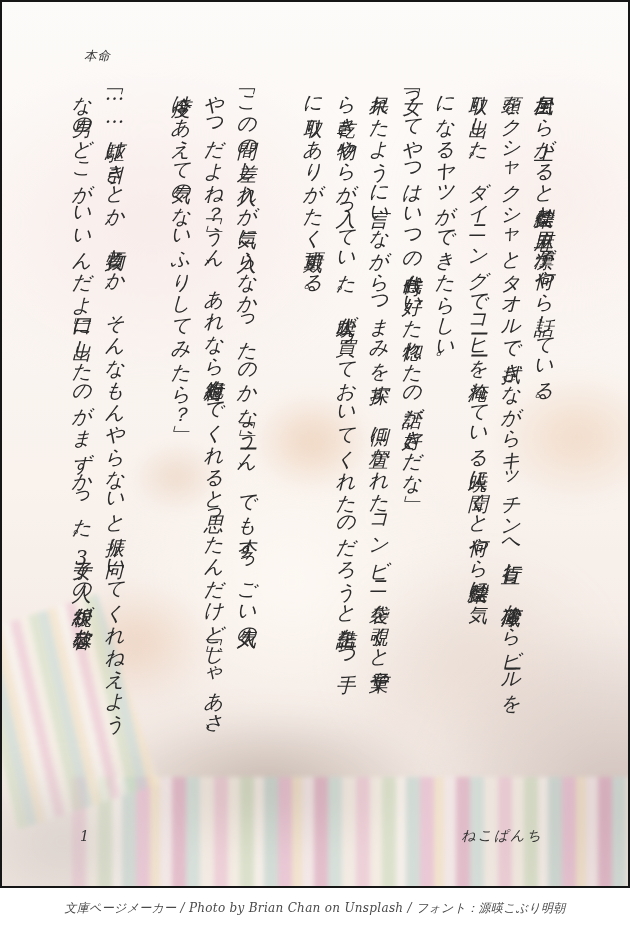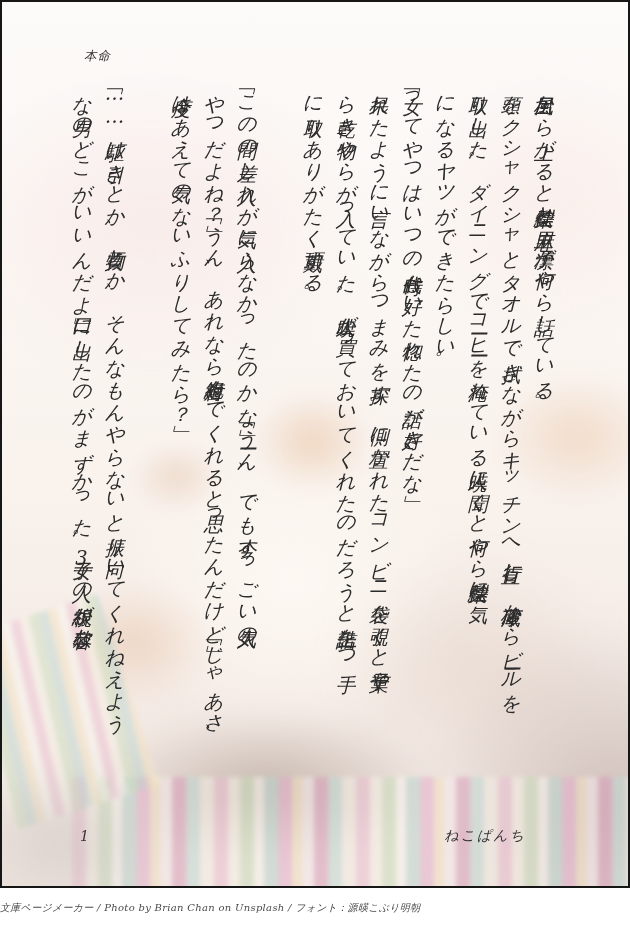--- a/index.html
+++ b/index.html
@@ -35,26 +35,26 @@
           #8cbab2 29px 39px,#eccf96 39px 48px,#f7f3ea 48px 58px);}
 
   .veil{position:absolute;inset:0;background:rgba(255,255,255,.38);z-index:3;}
 
   
   .header-title{position:absolute;z-index:5;left:82px;top:46px;font-size:12.5px;color:#333;letter-spacing:1px;}
   .vtext{position:absolute;z-index:5;top:80px;right:68px;height:750px;width:502px;
          writing-mode:vertical-rl;text-orientation:upright;
          font-size:19.5px;line-height:33px;color:#2b2b2b;white-space:pre-line;}
   .pagenum{position:absolute;z-index:5;left:78px;top:826px;font-size:14px;color:#333;}
-  .worktitle{position:absolute;z-index:5;right:102px;top:825px;font-size:14px;color:#333;letter-spacing:2px;margin-left:28px;}
+  .worktitle{position:absolute;z-index:5;right:85px;top:825px;font-size:14px;color:#333;letter-spacing:2px;margin-left:28px;}
 
   
   .creditbar{position:absolute;left:0;top:888px;width:630px;height:40px;background:#fff;
-             display:flex;align-items:center;
-             font-size:10px;color:#4a4a4a;letter-spacing:.3px;}
+             display:flex;align-items:center;justify-content:center;
+             font-size:12px;color:#4a4a4a;letter-spacing:.3px;}
 </style>
 </head>
 <body>
 
 <div class="page">
 
   <div class="photo">
 
     <div class="blob b-pink-tl"></div>
     <div class="blob b-pink-tr"></div>

